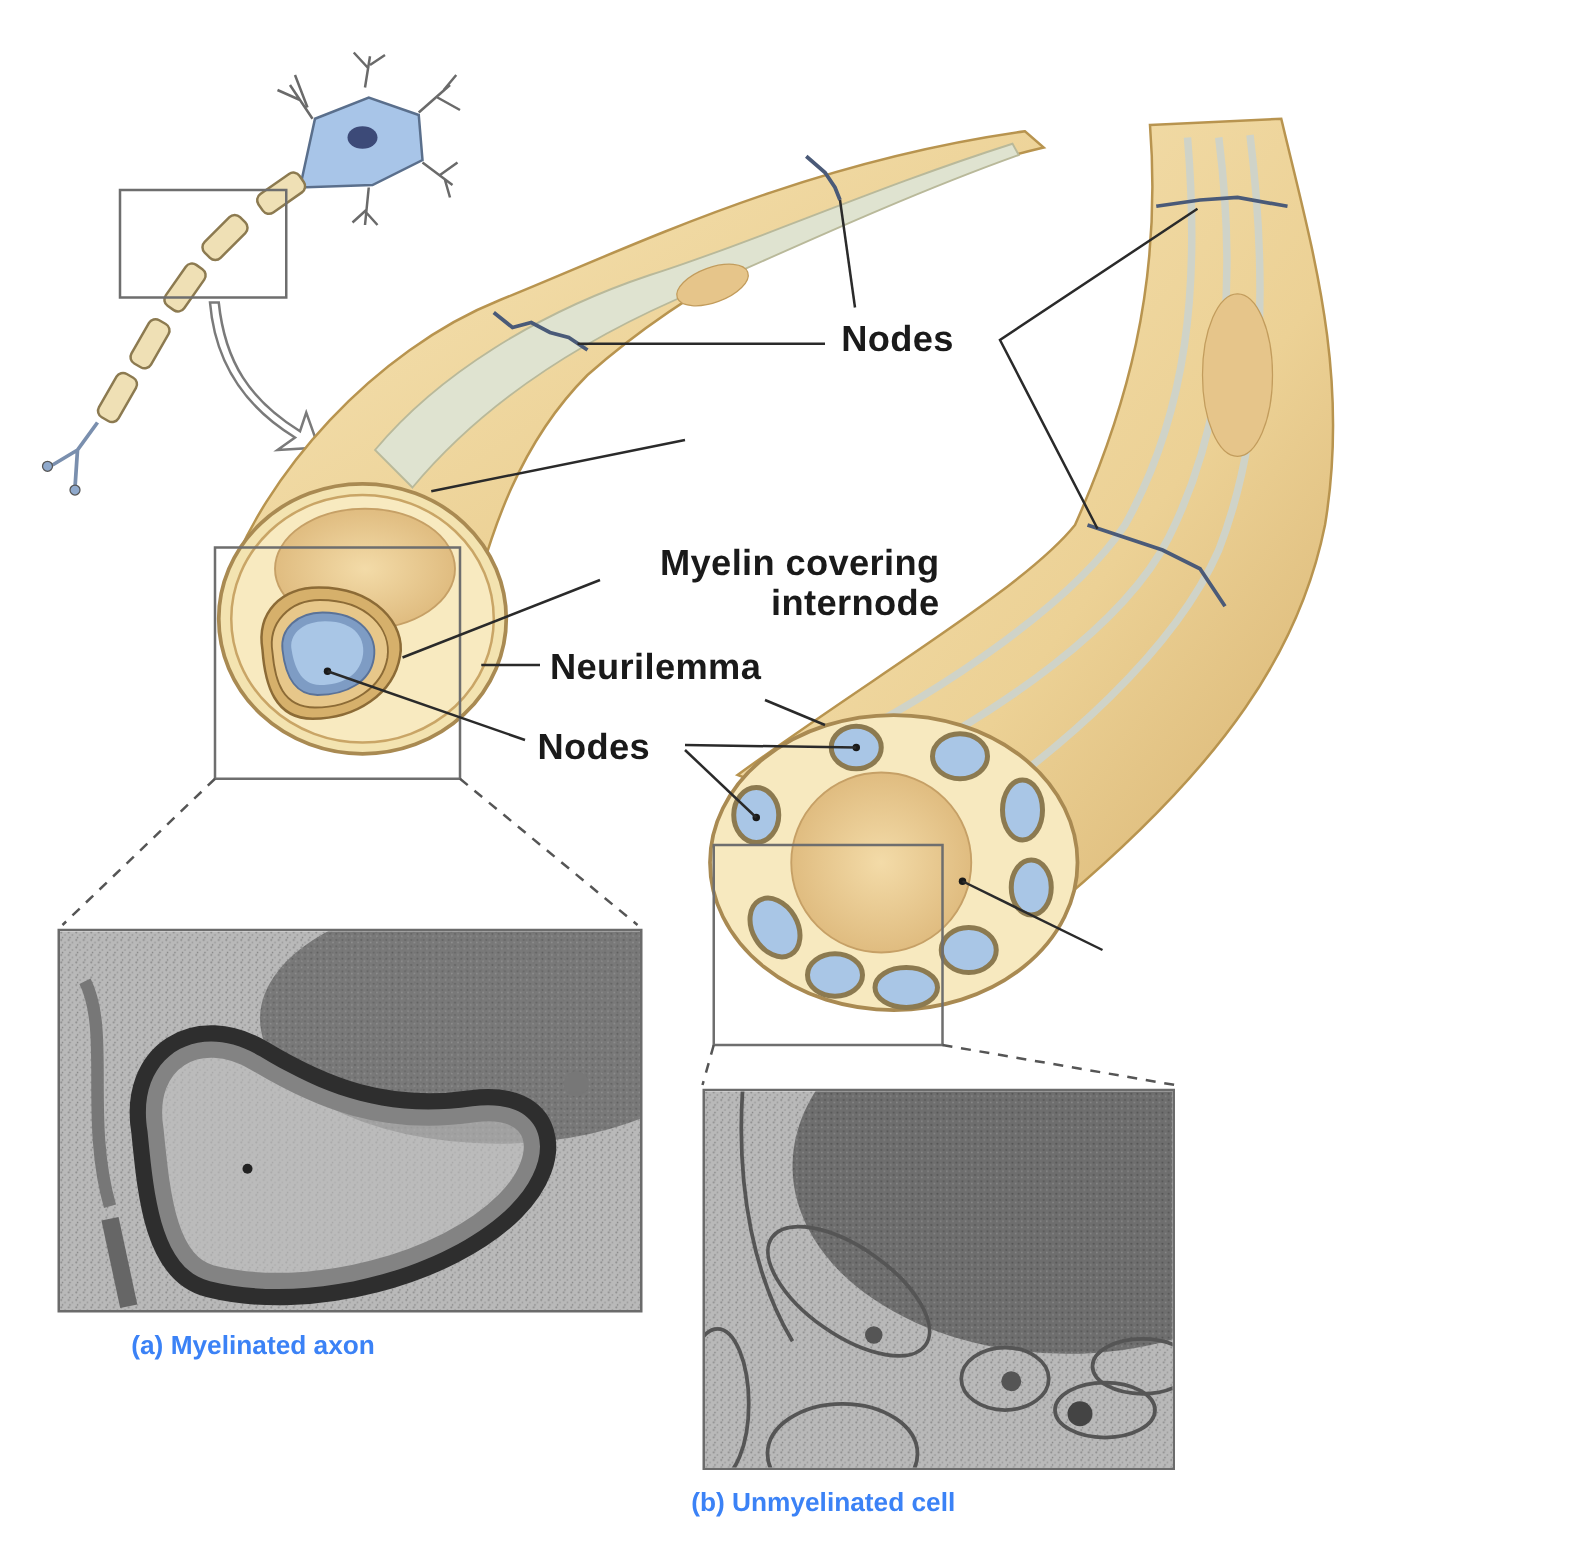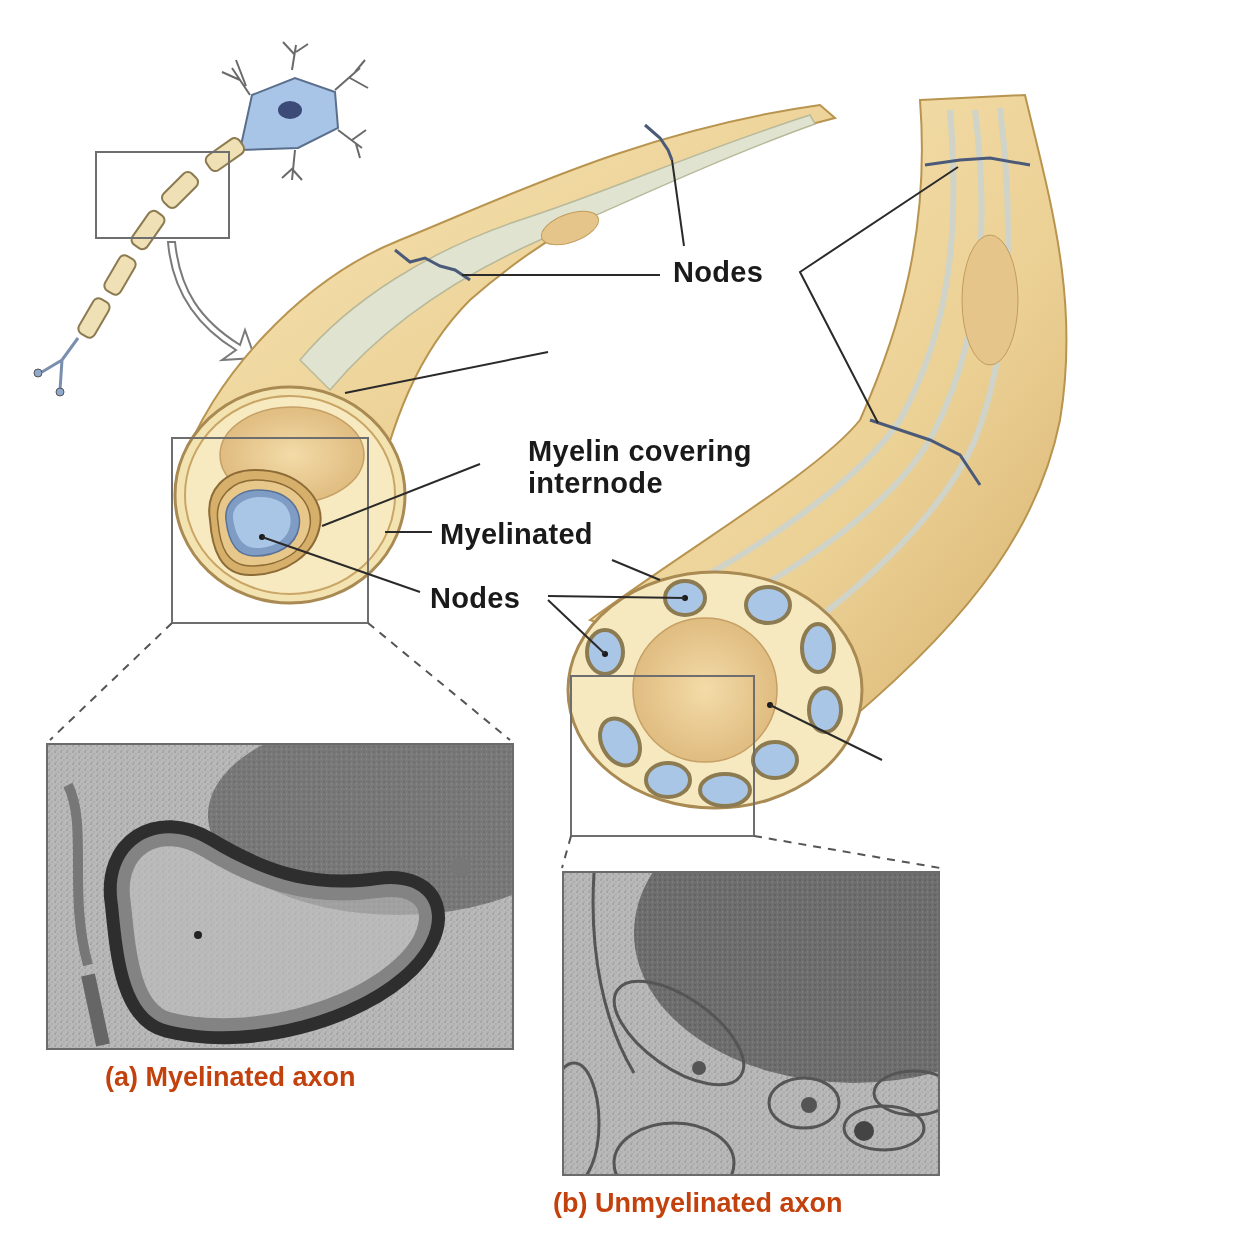--- a/index.html
+++ b/index.html
@@ -1,22 +1,22 @@
 <!DOCTYPE html>
 <html><head>
 <meta charset="utf-8">
 <style>
   html, body { margin: 0; padding: 0; background: #ffffff; }
   body { width: 1259px; height: 1248px; position: relative; overflow: hidden;
          font-family: "Liberation Sans", sans-serif; }
-  .canvas { position: absolute; left: 0; top: 0; width: 1112px; height: 1248px; }
+  .canvas { position: absolute; left: 0; top: 0; width: 1112px; height: 1248px; text-align: right; }
   .label { position: absolute; font-family: "Liberation Sans", sans-serif; font-weight: 700;
            color: #1a1a1a; font-size: 29px; line-height: 32px; white-space: pre-line; letter-spacing: 0.3px; }
   .caption { position: absolute; font-family: "Liberation Sans", sans-serif; font-weight: 700;
-             color: #c2410c; font-size: 27px; line-height: 30px; white-space: nowrap; }
+             color: #3b82f6; font-size: 21px; line-height: 30px; white-space: nowrap; }
   .micro { position: absolute; border: 2px solid #6b6b6b; box-sizing: border-box; overflow: hidden; }
 </style>
 </head>
 <body>
 
 <div class="canvas">
   <svg width="1259" height="1248" viewBox="0 0 1259 1248">
     <defs>
       <linearGradient id="myelinGrad" x1="0" y1="0" x2="1" y2="1">
         <stop offset="0" stop-color="#f6e4b6"></stop>
@@ -180,19 +180,19 @@
       <circle cx="300" cy="258" r="10" fill="#444"></circle>
       <circle cx="245" cy="232" r="8" fill="#555"></circle>
       <circle cx="135" cy="195" r="7" fill="#555"></circle>
     </svg>
   </div>
 
   
   <div class="label" style="left:673px; top:256px;">Nodes</div>
   <div class="label" style="left:488px; top:435px;margin-left:40px;">Myelin covering
 internode</div>
-  <div class="label" style="left:440px; top:518px;">Myelinated</div>
+  <div class="label" style="left:440px; top:518px;">Neurilemma</div>
   <div class="label" style="left:430px; top:582px;">Nodes</div>
 
   
   <div class="caption" style="left:105px; top:1062px;">(a) Myelinated axon</div>
-  <div class="caption" style="left:553px; top:1188px;">(b) Unmyelinated axon</div>
+  <div class="caption" style="left:553px; top:1188px;">(b) Unmyelinated cell</div>
 </div>
 
 </body></html>

